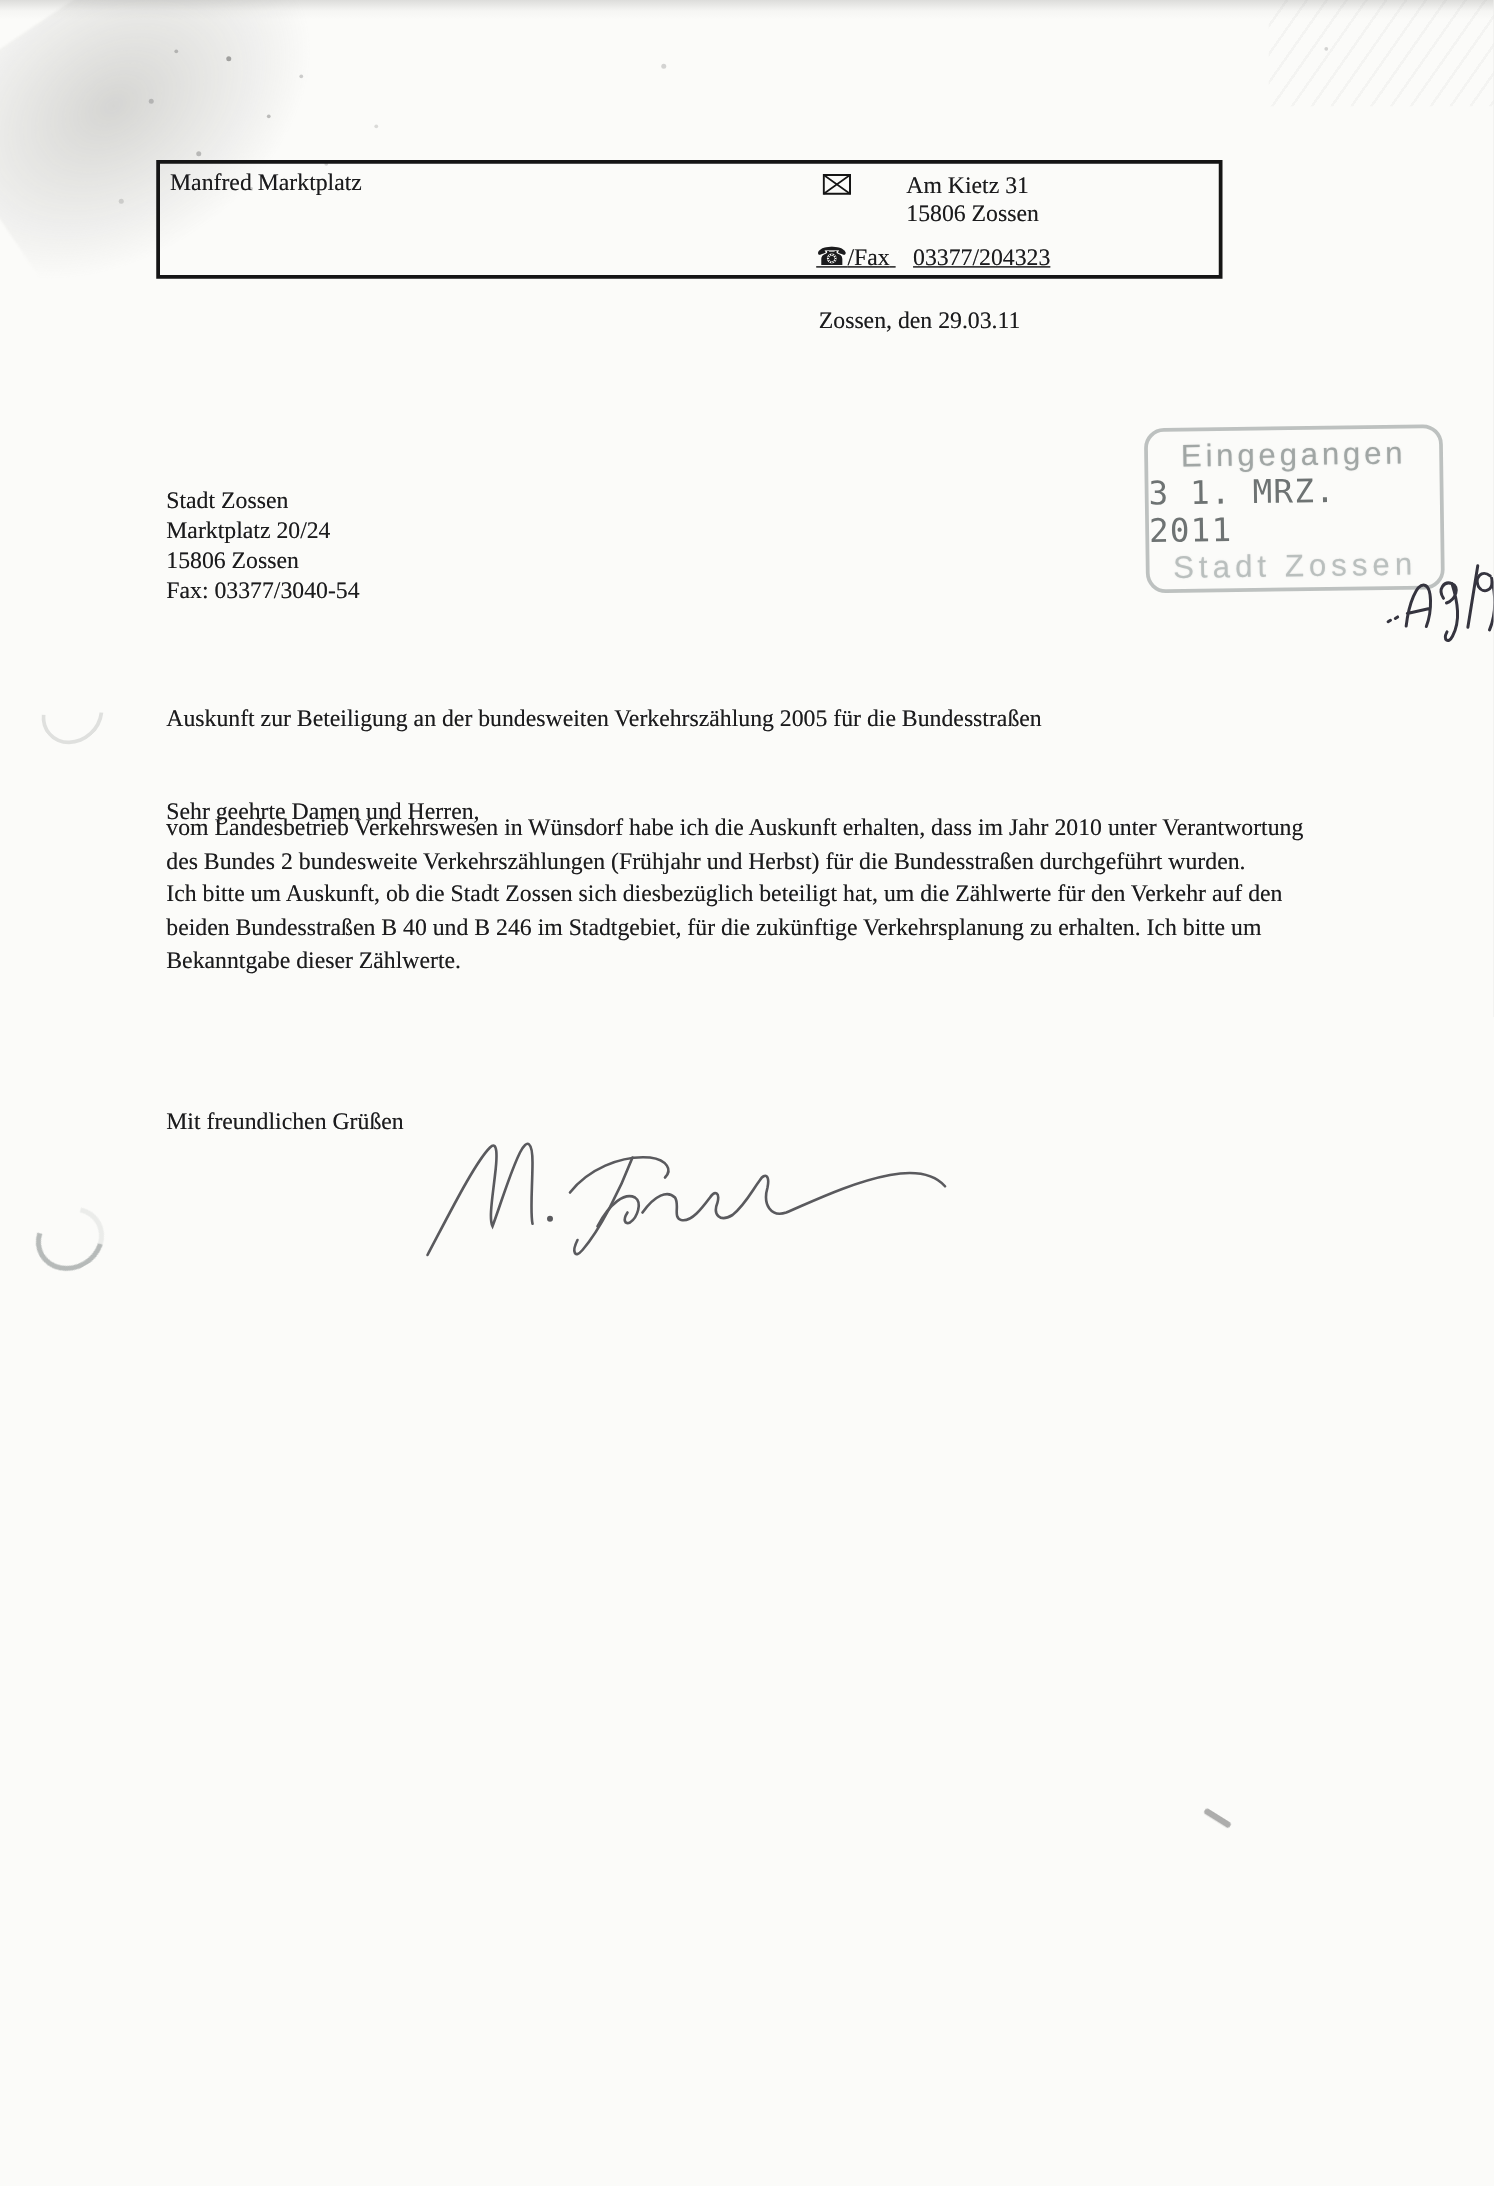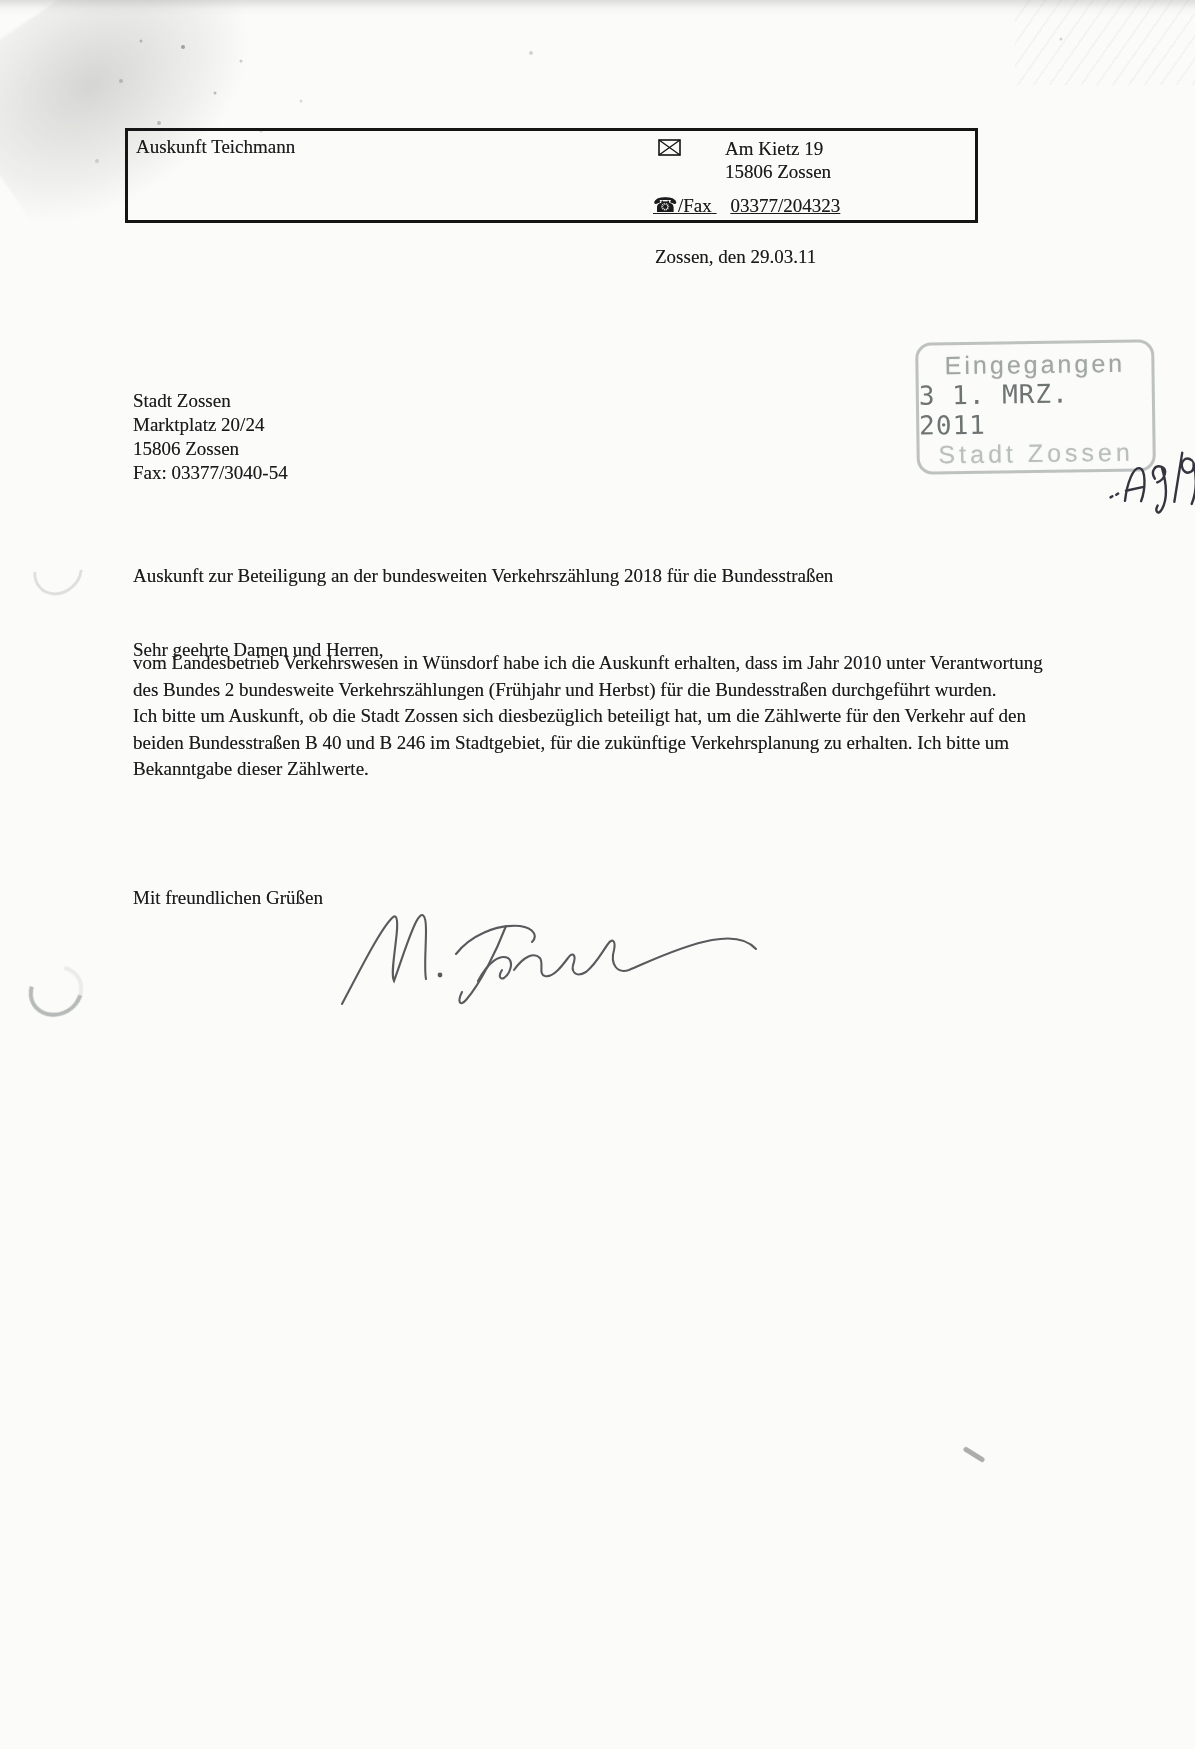--- a/index.html
+++ b/index.html
@@ -111,29 +111,29 @@
 
   <div class="top-edge"></div>
   <div class="corner-blotch"></div>
   <div class="speckles"></div>
   <div class="corner-tr"></div>
   <div class="punch punch-top"></div>
   <div class="punch punch-bottom"></div>
   <div class="smudge-br"></div>
 
   <div class="sender-box letter-text">
-    <span class="sender-name">Auskunft Teichmann</span>
+    <span class="sender-name">Manfred Marktplatz</span>
     <span class="envelope">
       <svg width="23" height="17" viewBox="0 0 23 17">
         <rect x="1" y="1" width="21" height="15" fill="none" stroke="#151515" stroke-width="1.6"></rect>
         <path d="M1,1 L22,16 M22,1 L1,16" fill="none" stroke="#151515" stroke-width="1.3"></path>
       </svg>
     </span>
     <div class="sender-addr">
-      <div>Am Kietz 19</div>
+      <div>Am Kietz 31</div>
       <div>15806 Zossen</div>
     </div>
     <div class="phone-row">
       <span class="phone-glyph">☎</span><span>/Fax</span>
       <span class="phone-number">03377/204323</span>
     </div>
   </div>
 
   <div class="dateline letter-text">Zossen, den 29.03.11</div>
 
@@ -153,21 +153,21 @@
     </svg>
   </div>
 
   <div class="recipient letter-text">
     <div>Stadt Zossen</div>
     <div>Marktplatz 20/24</div>
     <div>15806 Zossen</div>
     <div>Fax: 03377/3040-54</div>
   </div>
 
-  <div class="subject letter-text">Auskunft zur Beteiligung an der bundesweiten Verkehrszählung 2018 für die Bundesstraßen</div>
+  <div class="subject letter-text">Auskunft zur Beteiligung an der bundesweiten Verkehrszählung 2005 für die Bundesstraßen</div>
 
   <div class="salutation letter-text">Sehr geehrte Damen und Herren,</div>
 
   <div class="body-block letter-text">
     <p>vom Landesbetrieb Verkehrswesen in Wünsdorf habe ich die Auskunft erhalten, dass im Jahr 2010 unter Verantwortung des Bundes 2 bundesweite Verkehrszählungen (Frühjahr und Herbst) für die Bundesstraßen durchgeführt wurden.</p>
     <p>Ich bitte um Auskunft, ob die Stadt Zossen sich diesbezüglich beteiligt hat, um die Zählwerte für den Verkehr auf den beiden Bundesstraßen B 40 und B 246 im Stadtgebiet, für die zukünftige Verkehrsplanung zu erhalten. Ich bitte um Bekanntgabe dieser Zählwerte.</p>
   </div>
 
   <div class="closing letter-text">Mit freundlichen Grüßen</div>
 

